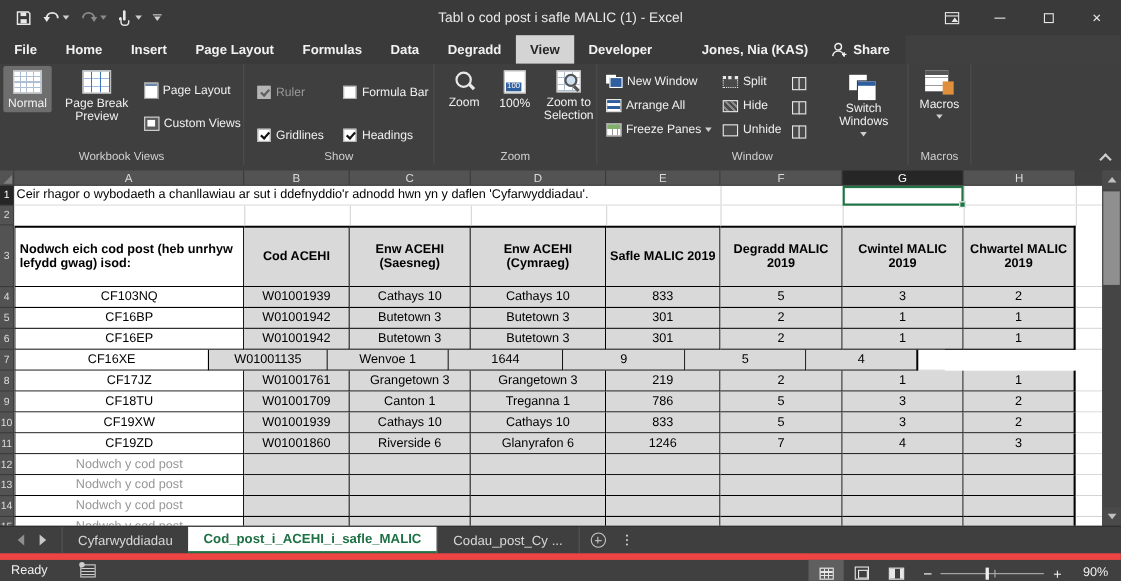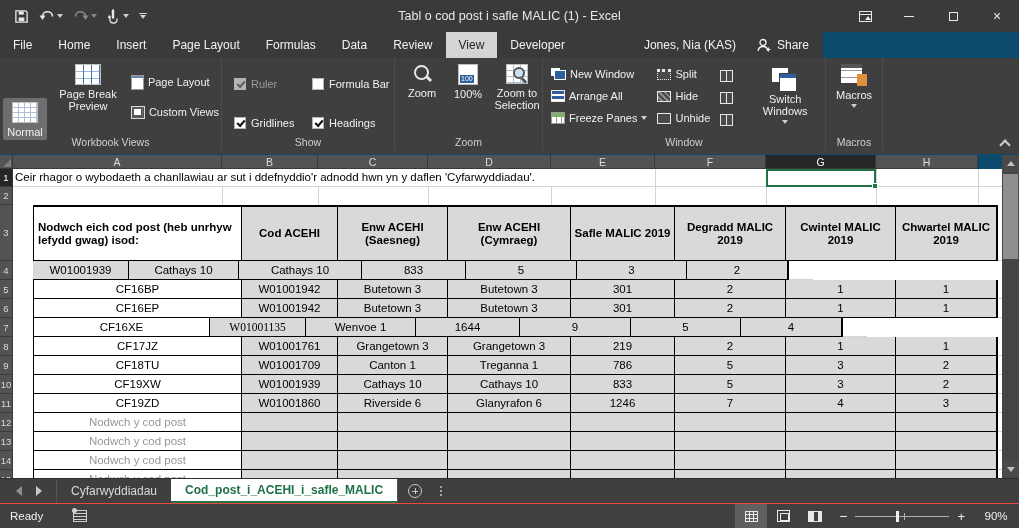--- a/index.html
+++ b/index.html
@@ -1,17 +1,17 @@
 <!DOCTYPE html>
 <html><head>
 <meta charset="utf-8">
 <style>
   * { margin:0; padding:0; box-sizing:border-box; }
   body { font-family:"Liberation Sans", sans-serif; background:#222; }
-  .app { position:relative; width:1019px; height:528px; background:#0c4a6e; overflow:hidden;
+  .app { position:relative; width:1019px; height:528px; background:#404040; overflow:hidden;
          color:#f0f0f0; font-size:11px;padding-left:33px; }
 
   
   .titlebar { position:absolute; left:0; top:0; width:1019px; height:32px; background:#3a3a3a;
               display:flex; align-items:center; }
   .qat { display:flex; align-items:center; gap:10px; padding-left:14px; }
   .qat .qbtn { display:flex; align-items:center; gap:2px; cursor:default; }
   .caret-dn { width:0; height:0; border-left:3px solid transparent; border-right:3px solid transparent;
               border-top:4px solid #cfcfcf; display:inline-block; }
   .qat-more { display:flex; flex-direction:column; align-items:center; gap:1px; }
@@ -22,36 +22,36 @@
   .wbtn { width:44px; display:flex; align-items:center; justify-content:center; color:#e8e8e8; font-size:14px; }
   .ico-min { width:10px; height:1px; background:#e8e8e8; }
   .ico-max { width:9px; height:9px; border:1px solid #e8e8e8; }
   .ico-ribopt { width:13px; height:11px; border:1px solid #e8e8e8; position:relative; }
   .ico-ribopt::before { content:""; position:absolute; left:0; right:0; top:2px; height:1px; background:#e8e8e8; }
   .ico-ribopt::after { content:""; position:absolute; left:5px; top:4px; width:0; height:0;
                        border-left:3px solid transparent; border-right:3px solid transparent; border-bottom:4px solid #e8e8e8; }
 
   
   .tabrow { position:absolute; left:0; top:32px; width:823px; height:26px; background:#3a3a3a;
-            display:flex; align-items:stretch; }
+            display:flex; align-items:stretch;font-weight:bold; }
   .rtab { display:flex; align-items:center; padding:0 13px; font-size:12px; color:#f2f2f2; cursor:default; }
   .rtab.active { background:#d4d4d4; color:#262626; }
   .tellme { display:flex; align-items:center; gap:7px; margin-left:14px; color:#b9b9b9; font-size:12px; }
   .spacer { flex:1; }
   .user-acct { display:flex; align-items:center; font-size:12px; color:#f2f2f2; padding:0 12px; }
   .share-btn { display:flex; align-items:center; gap:5px; font-size:12px; color:#f2f2f2; padding:0 14px 0 8px; }
 
   
   .ribbon { position:absolute; left:0; top:58px; width:1019px; height:96px; background:#3f3f3f; }
   .grp { position:absolute; top:0; height:92px; border-right:1px solid #4d4d4d; }
   .grp-label { position:absolute; left:0; right:0; bottom:2px; text-align:center; font-size:10.5px; color:#cfcfcf; }
   .grp-body { position:absolute; left:0; right:0; top:2px; bottom:16px; display:flex; align-items:flex-start; }
   .bigbtn { display:flex; flex-direction:column; align-items:center; gap:3px; padding:4px 3px 2px;
             min-width:44px; border-radius:2px; text-align:center; line-height:12px; color:#f0f0f0; }
-  .bigbtn.sel { background:#6e6e6e;margin-top:38px; }
+  .bigbtn.sel { background:#6e6e6e; }
   .bigbtn .cap { font-size:11px; }
   .sbtn { display:flex; align-items:center; gap:4px; height:20px; font-size:11px; color:#f0f0f0; padding:0 2px; white-space:nowrap; }
   .scol { display:flex; flex-direction:column; gap:2px; }
 
   
   .ic-sheet { width:26px; height:21px; background:#fff; border:1px solid #bfbfbf;
               background-image:repeating-linear-gradient(to right,transparent 0 5px,#aebed3 5px 6px),
                                repeating-linear-gradient(to bottom,transparent 0 4px,#aebed3 4px 5px); }
   .ic-sheet.pbp { background-image:repeating-linear-gradient(to right,transparent 0 7px,#3c76b8 7px 8px),
                                    repeating-linear-gradient(to bottom,transparent 0 6px,#9fb9d8 6px 7px); }
@@ -120,21 +120,21 @@
   .rowhdr { width:13px; background:#535353; border-right:1px solid #3a3a3a; border-bottom:1px solid #3a3a3a;
             color:#dcdcdc; font-size:9.5px; display:flex; align-items:center; justify-content:center; }
   .rowhdr.sel { background:#262626; color:#fff; }
 
   
   .viewport { position:absolute; left:13px; top:169px; width:989px; height:309px; background:#fff; overflow:hidden; }
   .xrow1 { position:relative; height:18px; border-bottom:1px solid #d4d4d4; background:#fff; }
   .info-text { position:absolute; left:2px; top:2px; white-space:nowrap; color:#000; font-size:11.5px; }
   .xrow2 { position:relative; height:18px; background:#fff; }
   .vline { position:absolute; top:0; bottom:0; width:1px; background:#d4d4d4; }
-  .t-row { display:flex;margin-left:20px; }
+  .t-row { display:flex; }
   .t-cell { flex:none; border-right:1px solid #000; border-bottom:1px solid #000; background:#d9d9d9;
             color:#000; font-size:11.5px; display:flex; align-items:center; justify-content:center;
             text-align:center; line-height:13px; overflow:hidden; }
   .t-cell.a { background:#fff; border-left:1px solid #000; }
   .t-cell.last { border-right:2px solid #000; }
   .h-row .t-cell { font-weight:bold; border-top:2px solid #000; padding:1px 2px; }
   .h-row .t-cell.a { justify-content:flex-start; text-align:left; padding-left:4px; }
   .t-cell.ph { color:#969696; }
   .ghost { flex:none; width:24px; background:#fff; border-bottom:1px solid #d4d4d4; }
 
@@ -164,21 +164,21 @@
   .newsheet { display:flex; align-items:center; padding:0 10px; }
   .ic-plus { width:14px; height:14px; border:1px solid #c8c8c8; border-radius:50%; position:relative; }
   .ic-plus::before, .ic-plus::after { content:""; position:absolute; background:#c8c8c8; }
   .ic-plus::before { left:3px; top:5.5px; width:6px; height:1px; }
   .ic-plus::after { left:5.5px; top:3px; width:1px; height:6px; }
   .dots { display:flex; flex-direction:column; gap:2px; justify-content:center; padding:0 8px; }
   .dots i { width:2px; height:2px; background:#c8c8c8; border-radius:50%; }
 
   
   .statusbar { position:absolute; left:0; top:503px; width:1019px; height:25px; background:#404040;
-               border-top:1px solid #ef4444; display:flex; align-items:center; }
+               border-top:6px solid #ef4444; display:flex; align-items:center; }
   .status-mode { font-size:11.5px; color:#f0f0f0; padding-left:10px; }
   .ic-rec { width:14px; height:12px; border:1px solid #cfcfcf; margin-left:30px; position:relative;
             background-image:repeating-linear-gradient(to bottom,transparent 0 2px,#cfcfcf 2px 3px); }
   .ic-rec::before { content:""; position:absolute; left:-2px; top:-3px; width:5px; height:5px; border-radius:50%;
                     background:#cfcfcf; }
   .sb-right { position:absolute; right:0; top:0; height:24px; display:flex; align-items:center; }
   .viewbtn { width:32px; height:24px; display:flex; align-items:center; justify-content:center; }
   .viewbtn.active { background:#5f5f5f; }
   .ic-vnormal { width:13px; height:11px; border:1px solid #e8e8e8;
                 background-image:repeating-linear-gradient(to right,transparent 0 3px,#e8e8e8 3px 4px),
@@ -252,21 +252,21 @@
   </div>
 
   <div class="tabrow">
     <div id="ribbonTabs" style="display:flex">
         <div class="rtab">File</div>
         <div class="rtab">Home</div>
         <div class="rtab">Insert</div>
         <div class="rtab">Page Layout</div>
         <div class="rtab">Formulas</div>
         <div class="rtab">Data</div>
-        <div class="rtab">Review</div>
+        <div class="rtab">Degradd</div>
         <div class="rtab active">View</div>
         <div class="rtab">Developer</div>
       </div>
     <div class="spacer"></div>
     <div class="user-acct">
       <span>Jones, Nia (KAS)</span>
     </div>
     <div class="share-btn">
       <svg width="16" height="15" viewBox="0 0 16 15">
           <circle cx="7" cy="4.5" r="3" fill="none" stroke="#f2f2f2" stroke-width="1.3"></circle>
@@ -460,20 +460,21 @@
           <div class="t-cell" style="width: 96px;">Cod ACEHI</div>
           <div class="t-cell" style="width: 110px;">Enw ACEHI (Saesneg)</div>
           <div class="t-cell" style="width: 123px;">Enw ACEHI (Cymraeg)</div>
           <div class="t-cell" style="width: 104px;">Safle MALIC 2019</div>
           <div class="t-cell" style="width: 111px;">Degradd MALIC 2019</div>
           <div class="t-cell" style="width: 110px;">Cwintel MALIC 2019</div>
           <div class="t-cell last" style="width: 102px;">Chwartel MALIC 2019</div>
           <div class="ghost"></div>
         </div>
         <div class="t-row" style="height: 19px;">
+          <div class="t-cell a" style="width: 209px;">CF103NQ</div>
           <div class="t-cell" style="width: 96px;">W01001939</div>
           <div class="t-cell" style="width: 110px;">Cathays 10</div>
           <div class="t-cell" style="width: 123px;">Cathays 10</div>
           <div class="t-cell" style="width: 104px;">833</div>
           <div class="t-cell" style="width: 111px;">5</div>
           <div class="t-cell" style="width: 110px;">3</div>
           <div class="t-cell last" style="width: 102px;">2</div>
           <div class="ghost"></div>
         </div>
         <div class="t-row" style="height: 19px;">
@@ -493,21 +494,21 @@
           <div class="t-cell" style="width: 110px;">Butetown 3</div>
           <div class="t-cell" style="width: 123px;">Butetown 3</div>
           <div class="t-cell" style="width: 104px;">301</div>
           <div class="t-cell" style="width: 111px;">2</div>
           <div class="t-cell" style="width: 110px;">1</div>
           <div class="t-cell last" style="width: 102px;">1</div>
           <div class="ghost"></div>
         </div>
         <div class="t-row" style="height: 19px;">
           <div class="t-cell a" style="width: 177px;">CF16XE</div>
-          <div class="t-cell" style="width: 96px; font-family: Liberation Serif, serif;">W01001135</div>
+          <div class="t-cell" style="width: 108px;">W01001135</div>
           <div class="t-cell" style="width: 110px;">Wenvoe 1</div>
           <div class="t-cell" style="width: 104px;">1644</div>
           <div class="t-cell" style="width: 111px;">9</div>
           <div class="t-cell" style="width: 110px;">5</div>
           <div class="t-cell last" style="width: 102px;">4</div>
           <div class="ghost"></div>
         </div>
         <div class="t-row" style="height: 19px;">
           <div class="t-cell a" style="width: 209px;">CF17JZ</div>
           <div class="t-cell" style="width: 96px;">W01001761</div>
@@ -613,20 +614,21 @@
   </div>
 
   <div class="tabbar">
     <div class="navarrows">
       <span class="tri-l"></span>
       <span class="tri-r"></span>
     </div>
     <div id="sheetTabs" style="display:flex;align-items:stretch">
         <div class="sheet-tab">Cyfarwyddiadau</div>
         <div class="sheet-tab active">Cod_post_i_ACEHI_i_safle_MALIC</div>
+        <div class="sheet-tab">Codau_post_Cy ...</div>
       </div>
     <div class="newsheet">
         <span class="ic-plus"></span>
       </div>
     <div class="dots">
         <i></i>
         <i></i>
         <i></i>
       </div>
 

